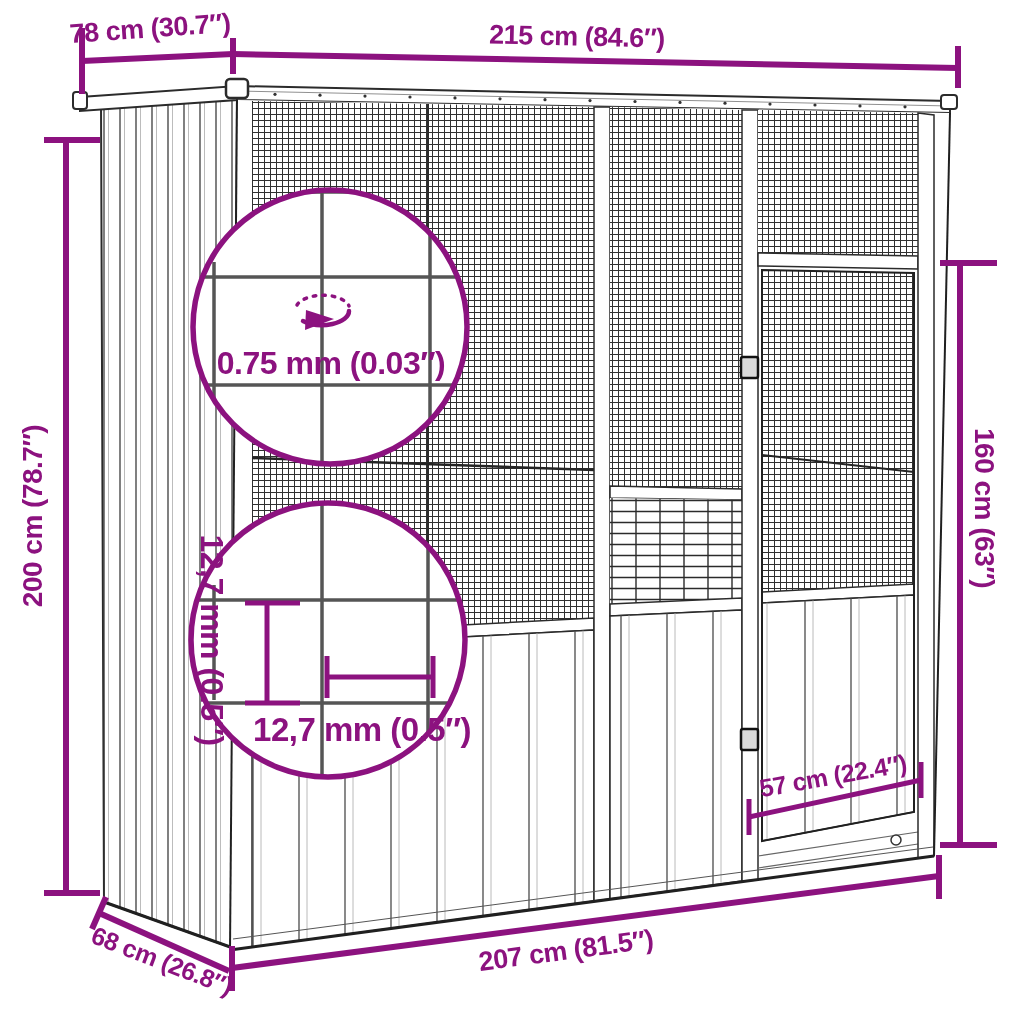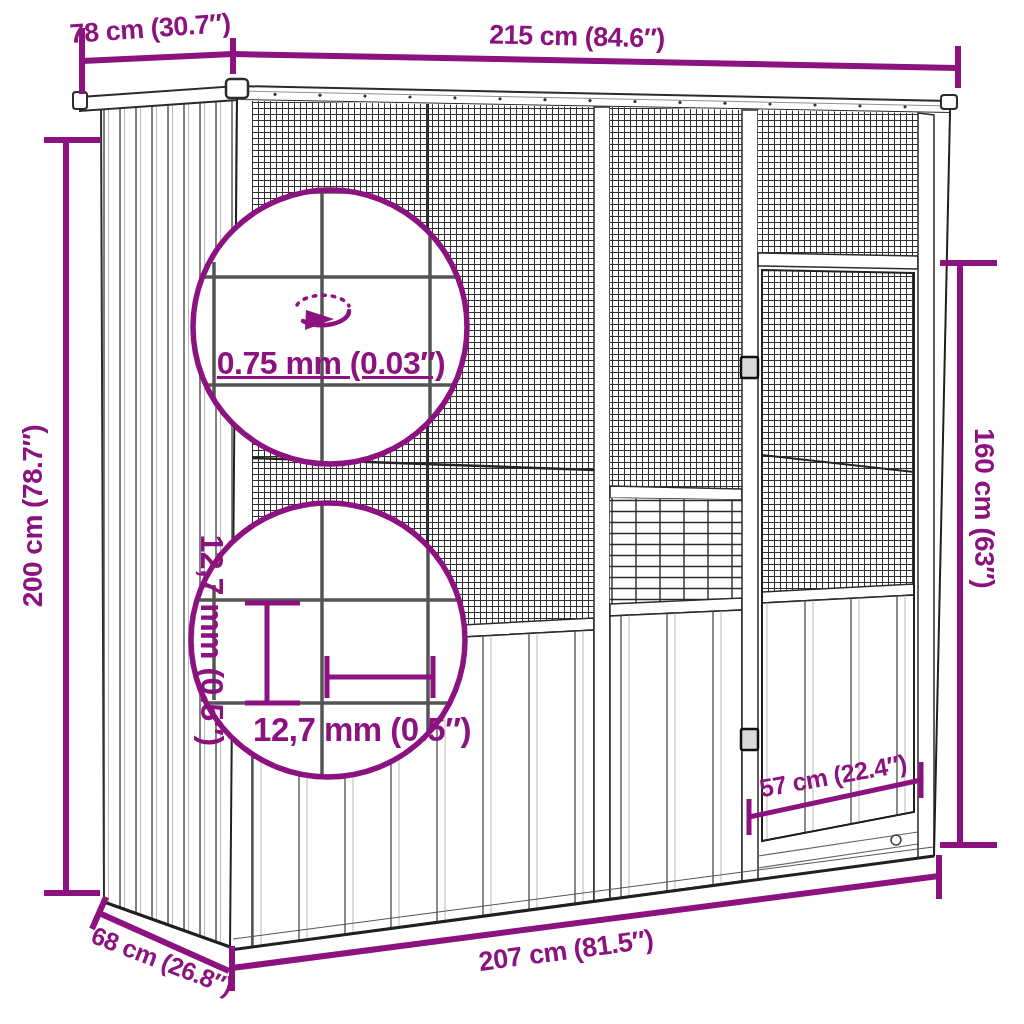--- a/index.html
+++ b/index.html
@@ -214,20 +214,20 @@
       <path d="M106,897 L92,929"></path>
       <path d="M99,913 L229,971"></path>
     </g>
   </g>
 </svg>
 
 <div class="lbl fs27" style="left:150px;top:29px;--r:-4deg;">78 cm (30.7″)</div>
 <div class="lbl fs27" style="left:577px;top:37px;--r:1.3deg;">215 cm (84.6″)</div>
 <div class="lbl fs28" style="left:33px;top:516px;--r:-90deg;">200 cm (78.7″)</div>
 <div class="lbl fs28" style="left:984px;top:508px;--r:90deg;">160 cm (63″)</div>
-<div class="lbl fs32" style="left:331px;top:363px;text-decoration:underline;">0.75 mm (0.03″)</div>
+<div class="lbl fs32" style="left:331px;top:363px;">0.75 mm (0.03″)</div>
 <div class="lbl fs32" style="left:212px;top:640px;--r:90deg;">12,7 mm (0.5″)</div>
 <div class="lbl fs33" style="left:362px;top:729px;">12,7 mm (0.5″)</div>
 <div class="lbl fs25" style="left:833px;top:776px;--r:-10deg;">57 cm (22.4″)</div>
 <div class="lbl fs27" style="left:566px;top:951px;--r:-7.5deg;">207 cm (81.5″)</div>
 <div class="lbl fs25" style="left:162px;top:961px;--r:21deg;">68 cm (26.8″)</div>
 
 </div>
 
 </body></html>

